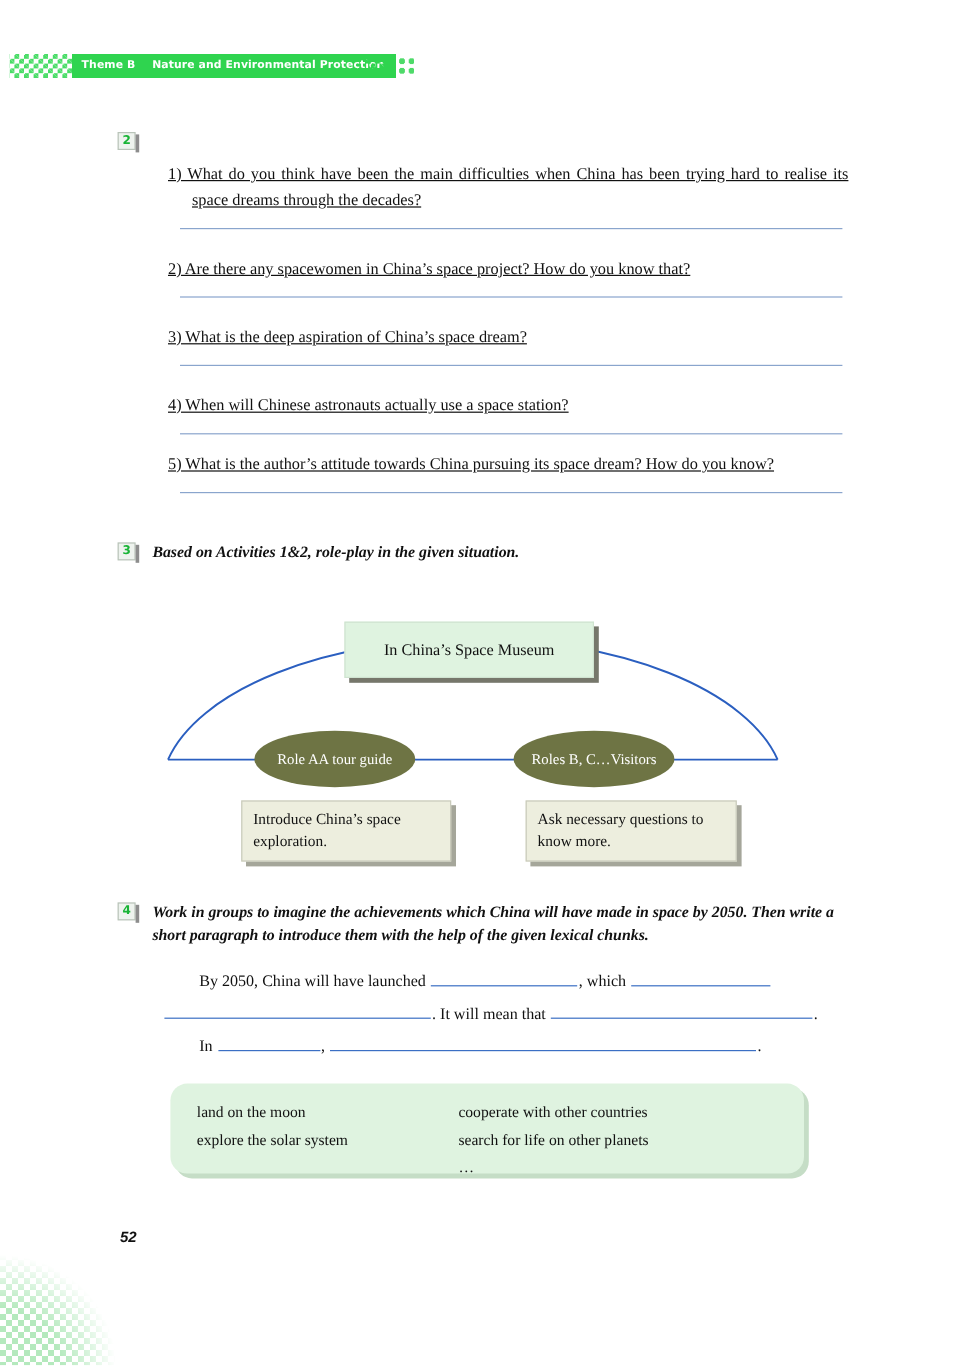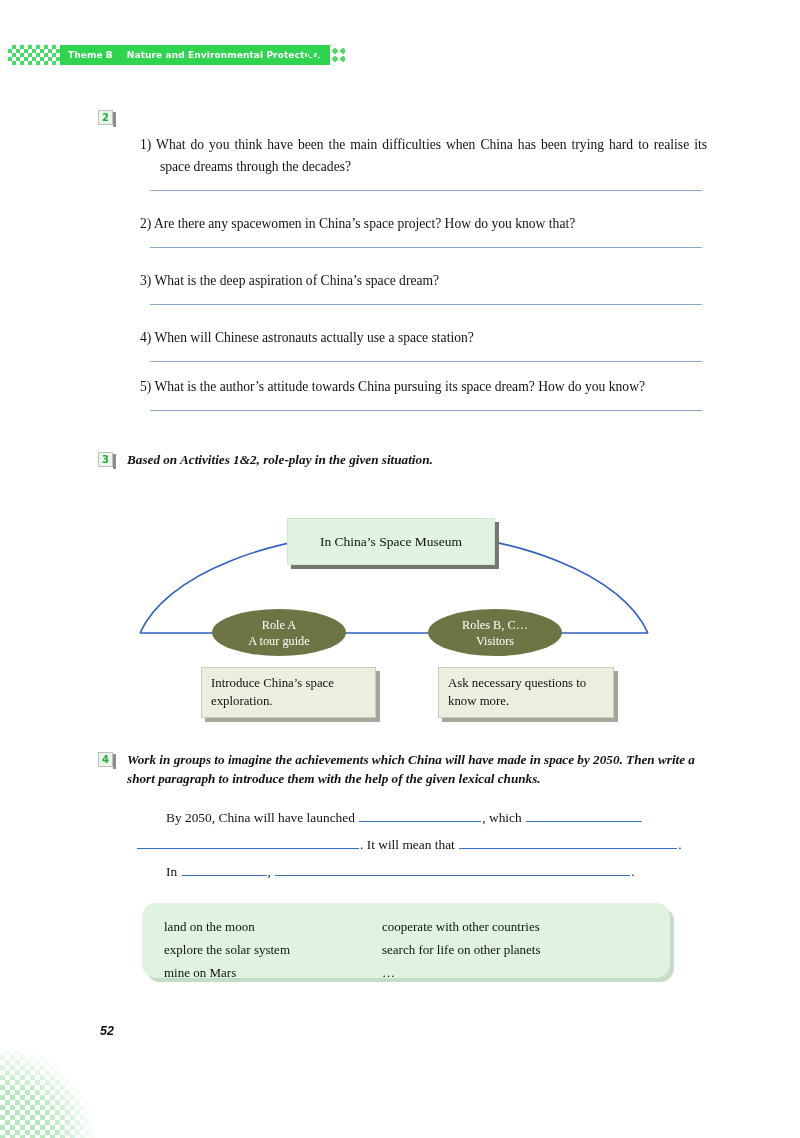--- a/index.html
+++ b/index.html
@@ -141,20 +141,21 @@
   }
   .qitem { margin-bottom: 0; }
   .qtext {
     font-size: 13.6px;
     line-height: 22px;
     text-align: justify;
     text-justify: inter-word;
     padding-left: 20px;
     text-indent: -20px;
     color: #111;
+    text-decoration: underline;
   }
   .qtext.nojust { text-align: left; margin-top: 22px; }
   .answer-rule {
     height: 0;
     border-top: 1.4px solid #8aa5cd;
     margin: 12px 0 14px 10px;
     width: 552px;
   }
 
   
@@ -185,21 +186,21 @@
     font-size: 13.5px;
     color: #111;
   }
   .role-oval {
     position: absolute;
     width: 134px;
     height: 47px;
     border-radius: 50%;
     background: #6e7444;
     display: flex;
-    flex-direction: column;
+    flex-direction: row;
     align-items: center;
     justify-content: center;
     color: #ffffff;
     font-size: 12.3px;
     line-height: 16px;
     text-align: center;
   }
   .oval-a { left: 92px; top: 131px; }
   .oval-b { left: 308px; top: 131px; }
   .caption-box {
@@ -395,21 +396,20 @@
     <span>In</span>
     <span class="blank b-5"></span><span>,</span>
     <span class="blank b-6"></span><span>.</span>
   </div>
 </div>
 
 <div class="chunkbox">
   <div class="chunkcol col1">
     <span class="chunk">land on the moon</span>
     <span class="chunk">explore the solar system</span>
-    <span class="chunk">mine on Mars</span>
   </div>
   <div class="chunkcol col2">
     <span class="chunk">cooperate with other countries</span>
     <span class="chunk">search for life on other planets</span>
     <span class="chunk">…</span>
   </div>
 </div>
 
 <div class="footer-checker"></div>
 <div class="page-number">52</div>

